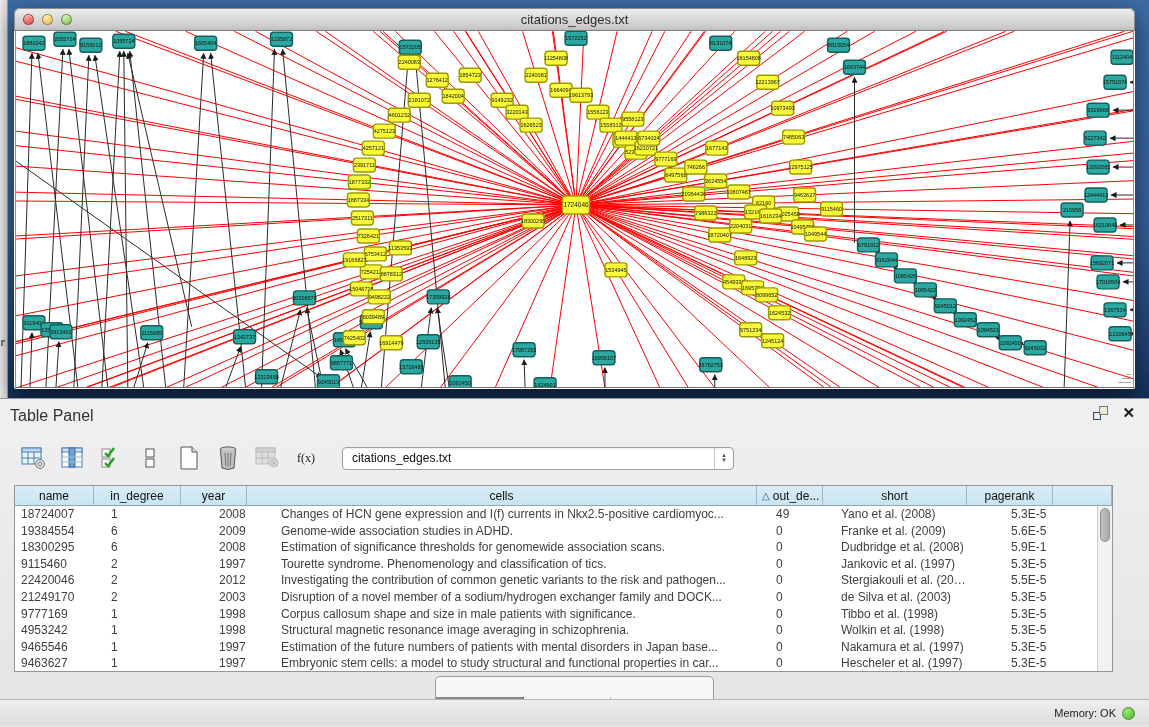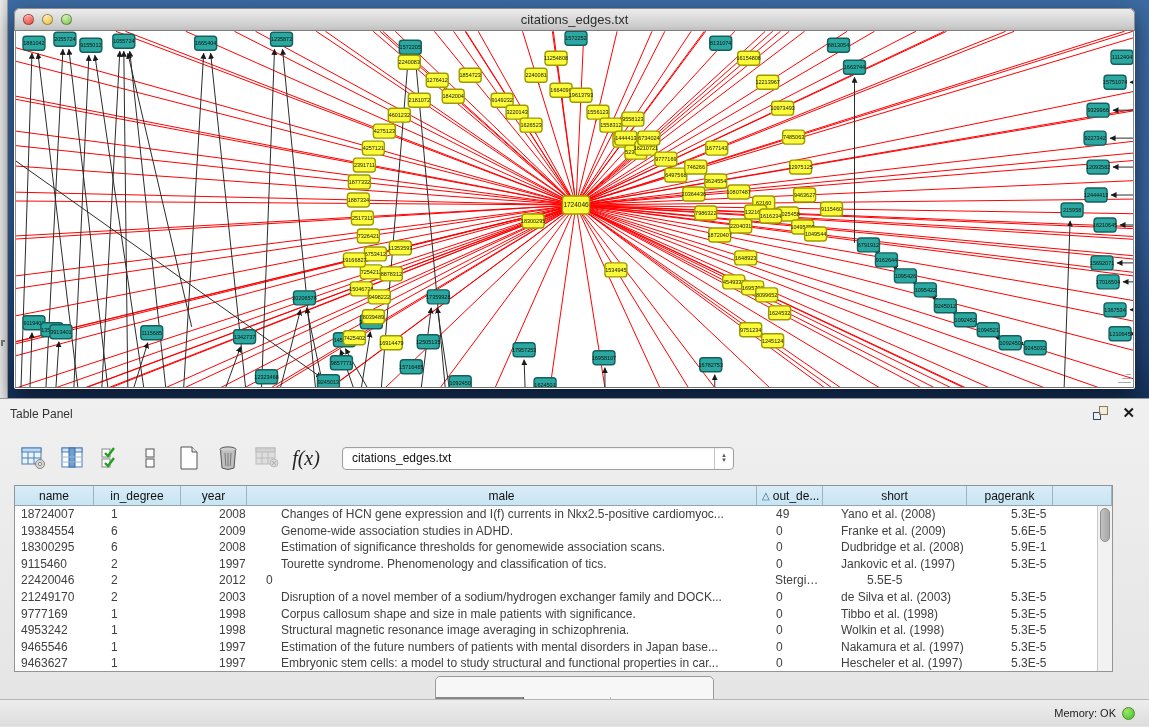--- a/index.html
+++ b/index.html
@@ -32,30 +32,30 @@
   .graph-area { position:relative; width:1119px; height:357px; margin-left:1px;
     background:#fff; overflow:hidden; border-left:1px solid #8d8d8d; border-right:1px solid #8d8d8d; border-bottom:1px solid #6d6d6d; }
   .resize-grip { position:absolute; right:2px; bottom:2px; width:14px; height:14px; }
   .resize-grip span { display:block; height:1px; background:#aaa; margin-top:3px; }
   .resize-grip span:nth-child(1){ margin-left:9px;} .resize-grip span:nth-child(2){ margin-left:5px;} .resize-grip span:nth-child(3){ margin-left:1px;}
 
   
   .table-panel { position:absolute; left:0; top:398px; width:1149px; height:329px;
     background:linear-gradient(180deg,#f0f0f0,#e4e4e4); border-top:1px solid #98989a; }
   .panel-header { position:relative; height:32px; }
-  .panel-title { position:absolute; left:10px; top:8px; font-size:12px; color:#333; }
+  .panel-title { position:absolute; left:10px; top:8px; font-size:16px; color:#333; }
   .panel-icons { position:absolute; right:14px; top:7px; display:flex; gap:14px; align-items:center; }
   .float-icon { position:relative; width:15px; height:14px; }
   .float-icon .sq1 { position:absolute; left:0; bottom:0; width:8px; height:8px; border:1px solid #2c4a6e; background:#eee; }
   .float-icon .sq2 { position:absolute; right:0; top:0; width:9px; height:9px; border:1px solid #8a7c50; background:rgba(240,235,215,.7); }
   .close-x { font-size:15px; font-weight:bold; color:#1a1a1a; line-height:14px; cursor:default; }
 
   .toolbar { position:absolute; left:20px; top:42px; height:34px; display:flex; align-items:center; gap:13px; }
   .tb-icon { width:26px; height:26px; display:flex; align-items:center; justify-content:center; }
-  .fx-label { font-family:"Liberation Serif", serif; font-style:italic; font-size:20px; color:#222; }
+  .fx-label { font-family:"Liberation Serif", serif; font-size:12px; color:#222; }
   .combo { margin-left:10px; width:392px; height:23px; background:#fff; border:1px solid #9f9f9f;
     border-radius:4px; display:flex; align-items:center; font-size:12px; color:#111;
     padding-left:9px; position:relative; box-shadow:inset 0 1px 2px rgba(0,0,0,.08); }
   .combo .spin { position:absolute; right:0; top:0; width:19px; height:21px; border-left:1px solid #c3c3c3;
     display:flex; flex-direction:column; align-items:center; justify-content:center; color:#555; }
   .combo .spin span { font-size:6px; line-height:5px; }
 
   .data-table { position:absolute; left:14px; top:86px; width:1099px; height:187px;
     background:#fff; border:1px solid #949494; overflow:hidden; }
   .tbl-grid { display:grid; grid-template-columns:79px 87px 66px 510px 66px 144px 86px 1fr; }
@@ -696,21 +696,21 @@
           <span>▼</span>
         </span>
     </div>
   </div>
 
   <div class="data-table">
     <div class="tbl-grid tbl-head" id="tbl-head">
         <div>name</div>
         <div>in_degree</div>
         <div>year</div>
-        <div>male</div>
+        <div>cells</div>
         <div class="sorted"><span class="sort-tri">△</span>out_de...</div>
         <div>short</div>
         <div>pagerank</div>
         <div></div>
       </div>
     <div class="tbl-body" id="tbl-body">
         <div class="tbl-grid tbl-row">
           <div class="c-name">18724007</div>
           <div class="c-indeg">1</div>
           <div class="c-year">2008</div>
@@ -747,20 +747,21 @@
           <div class="c-title">Tourette syndrome. Phenomenology and classification of tics.</div>
           <div class="c-out">0</div>
           <div class="c-short">Jankovic et al. (1997)</div>
           <div class="c-pr">5.3E-5</div>
           <div></div>
         </div>
         <div class="tbl-grid tbl-row">
           <div class="c-name">22420046</div>
           <div class="c-indeg">2</div>
           <div class="c-year">2012</div>
+          <div class="c-title">Investigating the contribution of common genetic variants to the risk and pathogen...</div>
           <div class="c-out">0</div>
           <div class="c-short">Stergiakouli et al. (2012)</div>
           <div class="c-pr">5.5E-5</div>
           <div></div>
         </div>
         <div class="tbl-grid tbl-row">
           <div class="c-name">21249170</div>
           <div class="c-indeg">2</div>
           <div class="c-year">2003</div>
           <div class="c-title">Disruption of a novel member of a sodium/hydrogen exchanger family and DOCK...</div>

